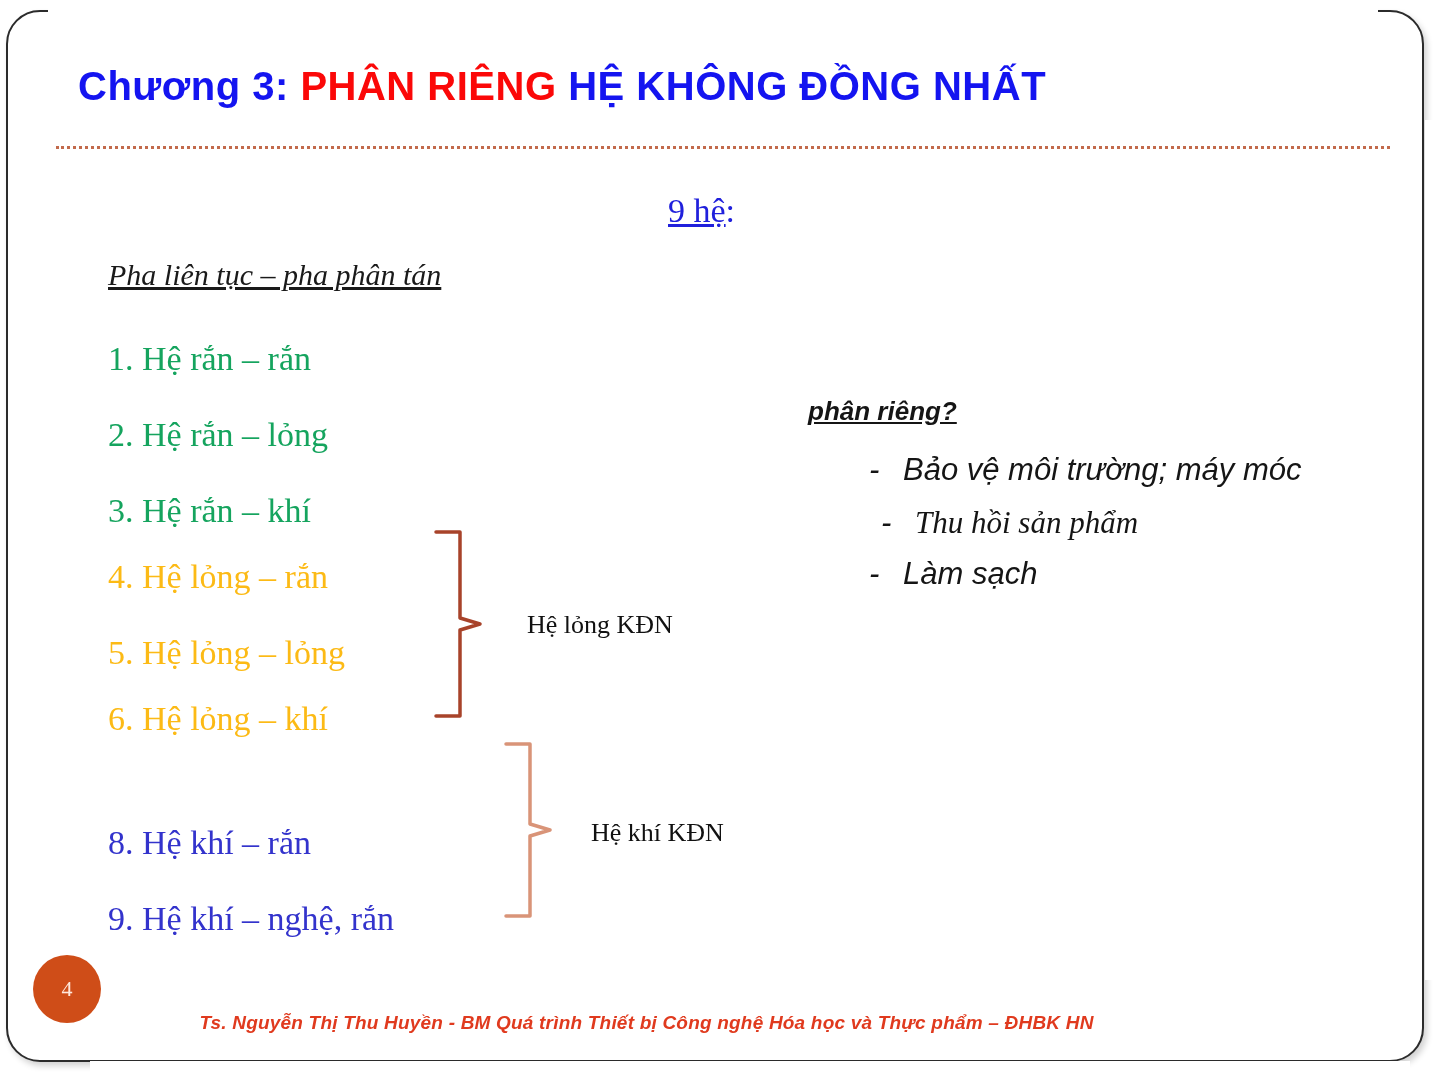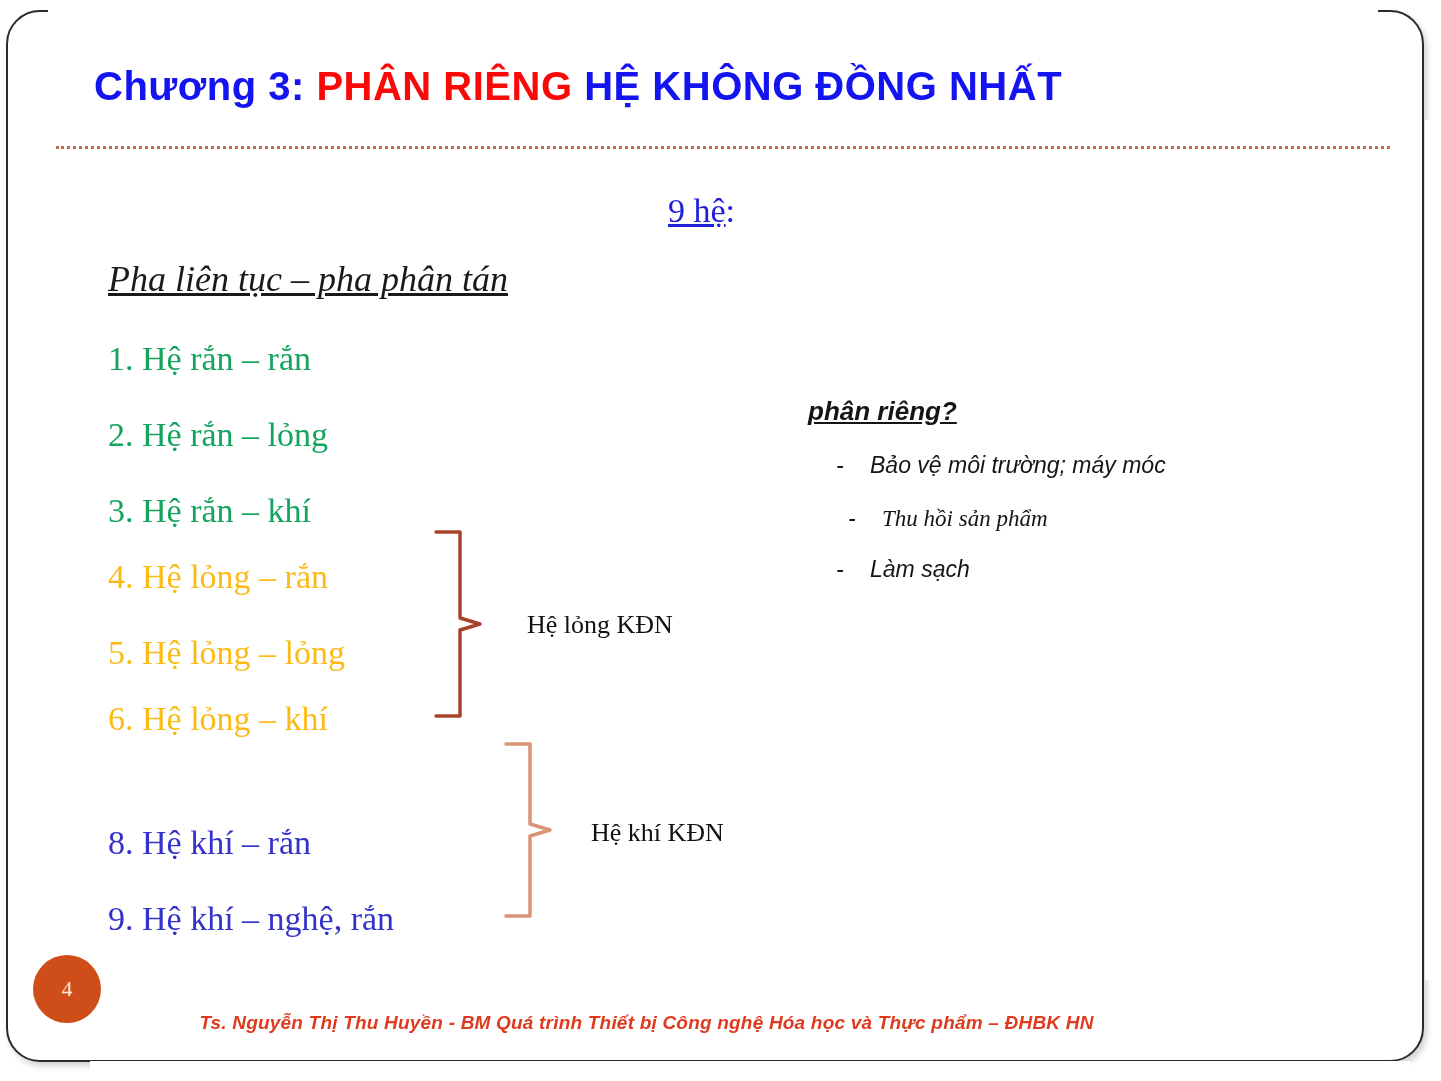--- a/index.html
+++ b/index.html
@@ -59,21 +59,20 @@
   .title {
     position: absolute;
     left: 78px;
     top: 64px;
     font-family: "Liberation Sans", "DejaVu Sans", sans-serif;
     font-weight: bold;
     font-size: 40px;
     letter-spacing: 0.5px;
     white-space: nowrap;
     line-height: 1.1;
-    margin-left: 16px;
   }
   .title .t-blue { color: #1414F0; }
   .title .t-red  { color: #FB0808; }
 
   .divider {
     position: absolute;
     left: 56px;
     top: 146px;
     width: 1334px;
     height: 0;
@@ -89,21 +88,21 @@
     color: #2020DC;
     white-space: nowrap;
   }
   .nine-he .u { text-decoration: underline; }
 
   
   .phase-heading {
     position: absolute;
     left: 108px;
     top: 258px;
-    font-size: 36px;
+    font-size: 30px;
     font-style: italic;
     color: #1a1a1a;
     text-decoration: underline;
     white-space: nowrap;
   }
 
   
   .list-item {
     position: absolute;
     left: 108px;
@@ -135,22 +134,22 @@
     font-family: "Liberation Sans", "DejaVu Sans", sans-serif;
     font-weight: bold;
     font-style: italic;
     font-size: 26px;
     color: #151515;
     text-decoration: underline;
     white-space: nowrap;
   }
   .right-bullet {
     position: absolute;
-    left: 836px;
-    font-size: 23px;
+    left: 869px;
+    font-size: 31px;
     white-space: nowrap;
     color: #151515;
   }
   .right-bullet .dash {
     display: inline-block;
     width: 34px;
     font-family: "Liberation Sans", "DejaVu Sans", sans-serif;
     font-style: italic;
   }
   .rb-sans {

